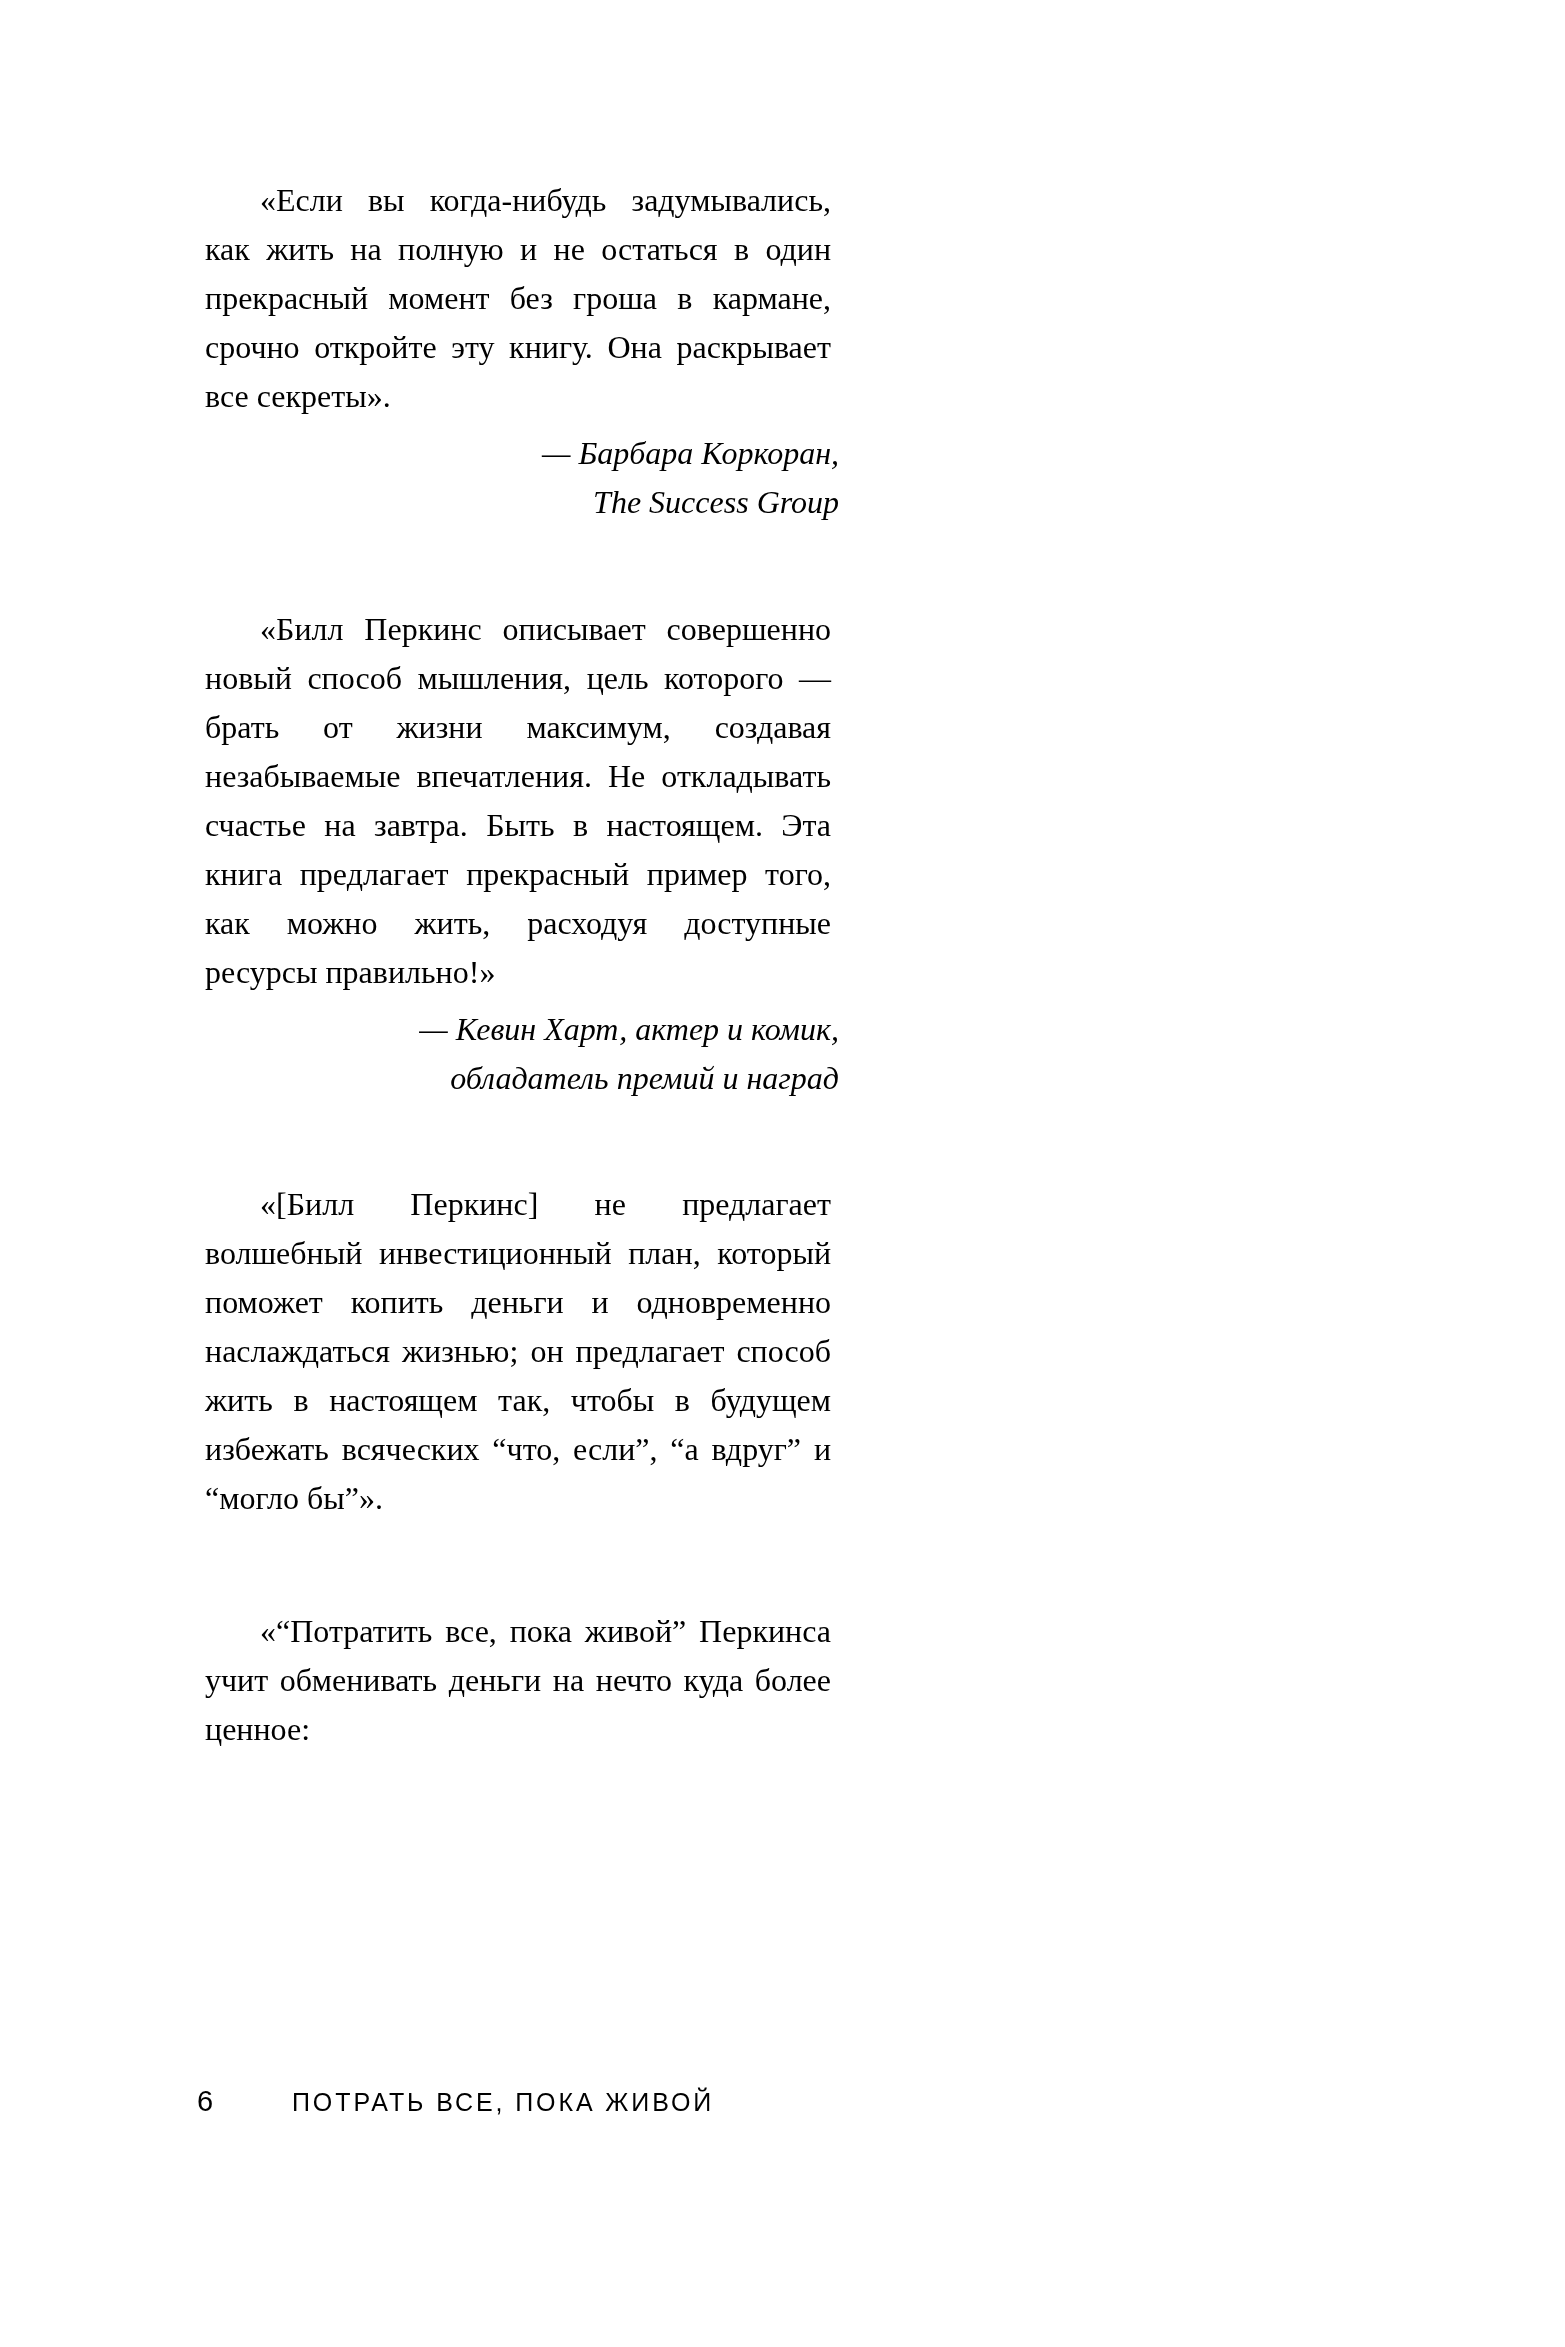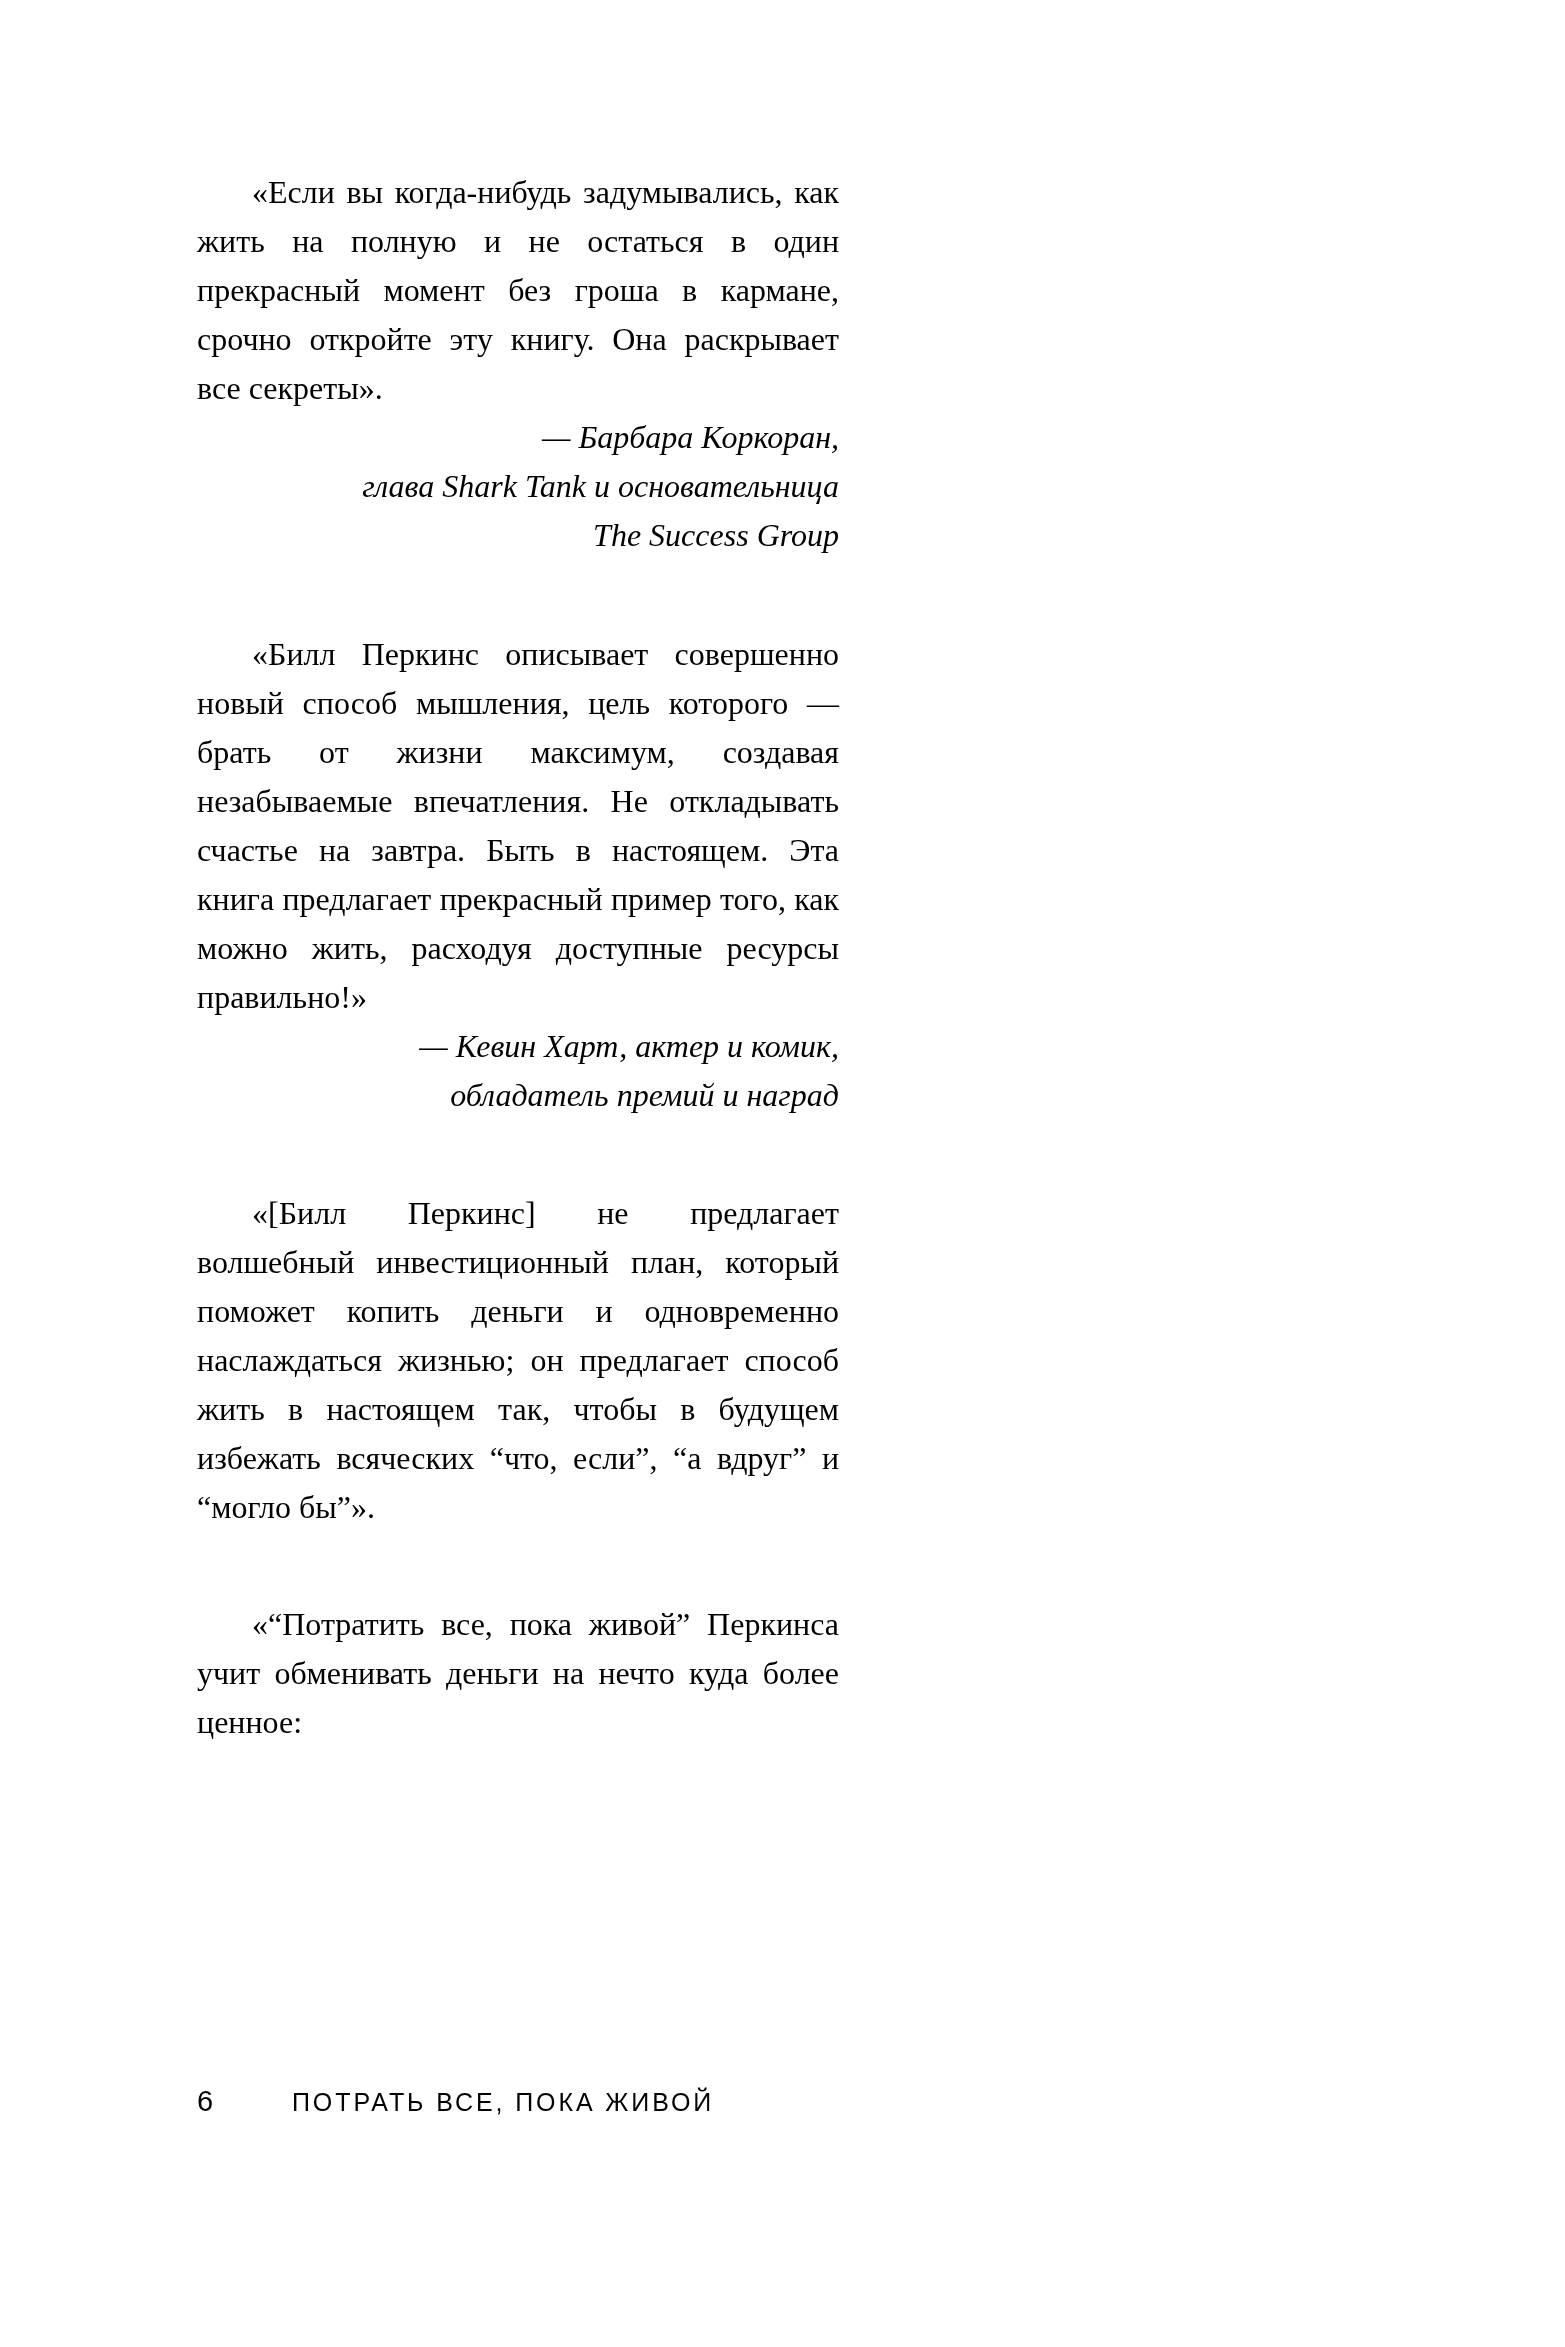--- a/index.html
+++ b/index.html
@@ -31,21 +31,21 @@
     left: 197px;
     top: 168px;
     width: 642px;
   }
 
   .quote-block {
     margin: 0 0 0 0;
   }
 
   .quote-body {
-    margin: 0;
+    margin: 8px;
     font-size: 32px;
     line-height: 49px;
     text-align: justify;
     text-align-last: left;
     text-indent: 55px;
     font-family: "Liberation Serif", "DejaVu Serif", serif;
     font-weight: 400;
     letter-spacing: 0px;
     word-spacing: 0px;
     hyphens: manual;
@@ -99,21 +99,20 @@
 <body>
 
 <div class="page">
 
   <div class="text-column">
 
     <div class="quote-block">
       <p class="quote-body">«Если вы когда-нибудь задумывались, как жить на полную и не остаться в один прекрасный момент без гроша в кармане, срочно откройте эту книгу. Она раскрывает все секреты».</p>
       <div class="attribution">
         <span class="attr-line">— Барбара Коркоран,</span>
-        <span class="attr-line">глава Shark Tank и основательница</span>
         <span class="attr-line">The Success Group</span>
       </div>
     </div>
 
     <div class="gap-block"></div>
 
     <div class="quote-block">
       <p class="quote-body">«Билл Перкинс описывает совершенно новый способ мышления, цель которого — брать от жизни максимум, создавая незабываемые впечатления. Не откладывать счастье на завтра. Быть в настоящем. Эта книга предлагает прекрасный пример того, как можно жить, расходуя доступные ресурсы правильно!»</p>
       <div class="attribution">
         <span class="attr-line">— Кевин Харт, актер и комик,</span>

